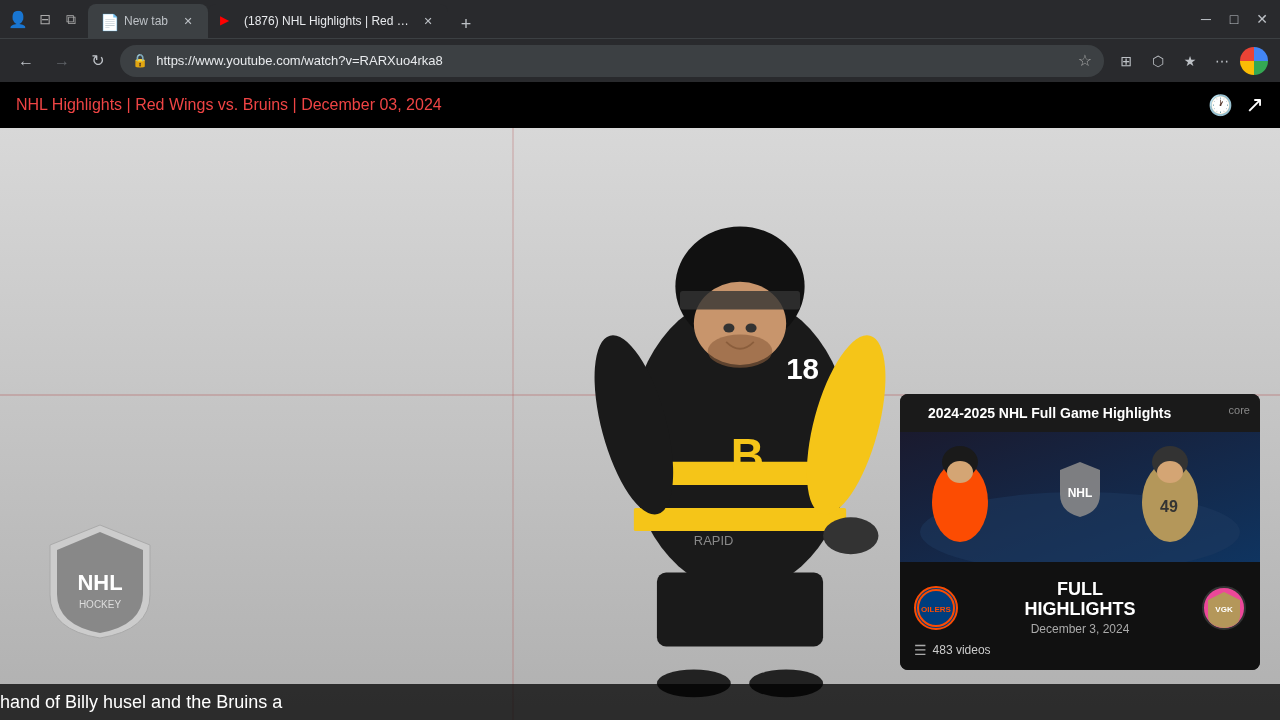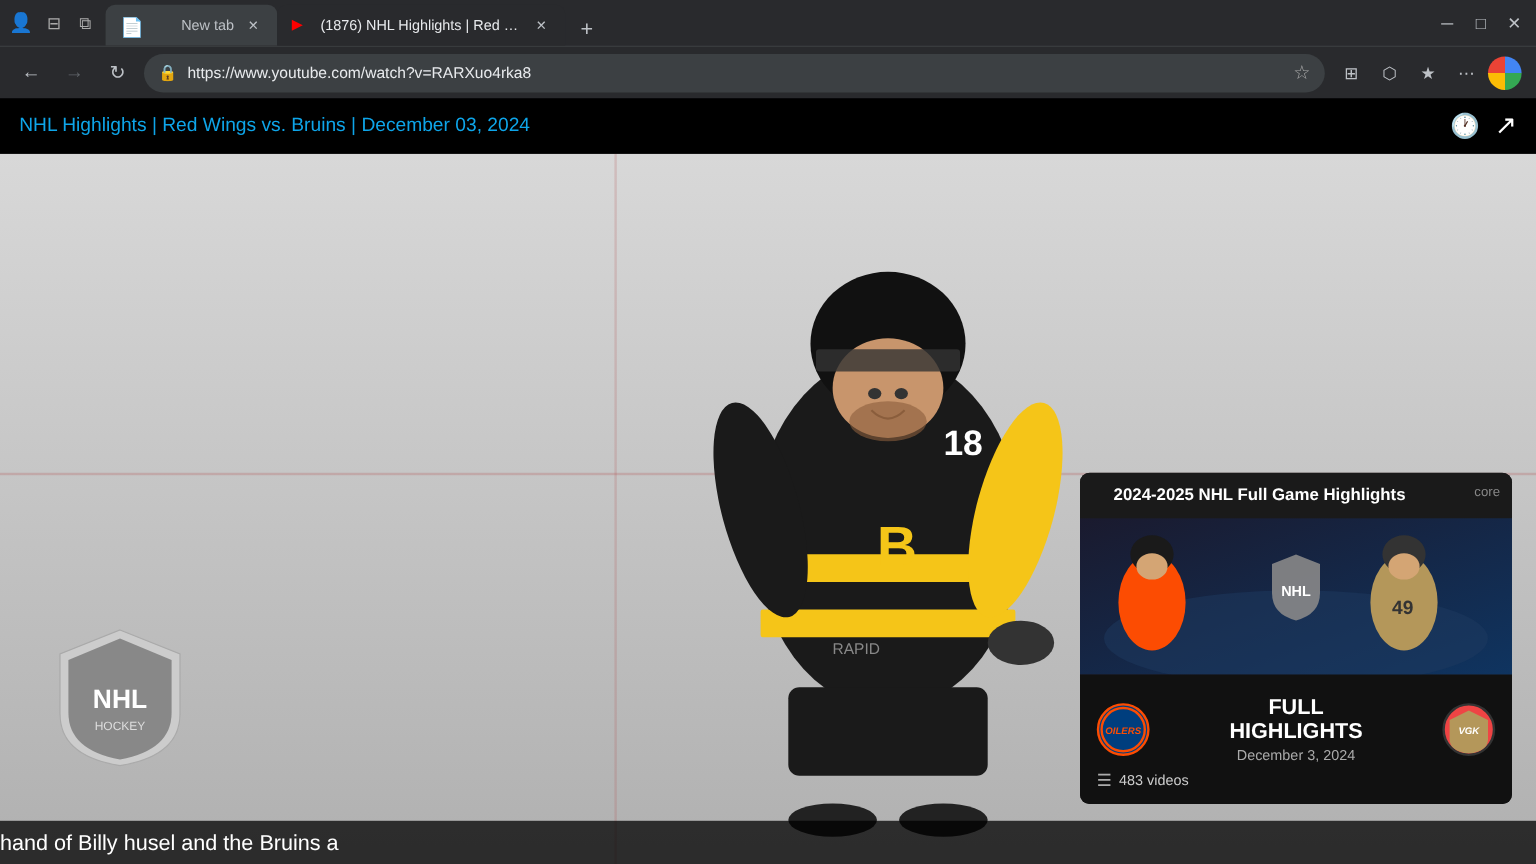--- a/index.html
+++ b/index.html
@@ -90,21 +90,20 @@
       font-size: 12px;
       color: #e8eaed;
       white-space: nowrap;
       overflow: hidden;
       text-overflow: ellipsis;
       flex: 1;
     }
 
     .tab.inactive .tab-title {
       color: #bdc1c6;
-      margin-left: 27px;
     }
 
     .tab-close {
       width: 16px;
       height: 16px;
       border-radius: 50%;
       display: flex;
       align-items: center;
       justify-content: center;
       font-size: 11px;
@@ -219,21 +218,21 @@
       padding: 0 16px;
       justify-content: space-between;
       position: absolute;
       top: 0;
       left: 0;
       right: 0;
       z-index: 10;
     }
 
     .video-title-text {
-      color: #0ea5e9;
+      color: #ef4444;
       font-size: 16px;
       font-weight: 400;
     }
 
     .video-header-icons {
       display: flex;
       gap: 12px;
       align-items: center;
     }
 
@@ -361,30 +360,29 @@
     .team-badge {
       width: 44px;
       height: 44px;
       border-radius: 50%;
       display: flex;
       align-items: center;
       justify-content: center;
       font-size: 10px;
       font-weight: 700;
       color: #fff;
-      font-style: italic;
     }
 
     .team-oilers {
       background: #003e7e;
       border: 2px solid #fc4c02;
     }
 
     .team-golden {
-      background: #ef4444;
+      background: #ec4899;
       border: 2px solid #333;
     }
 
     .playlist-info-row {
       display: flex;
       align-items: center;
       gap: 6px;
       margin-top: 6px;
     }
 

